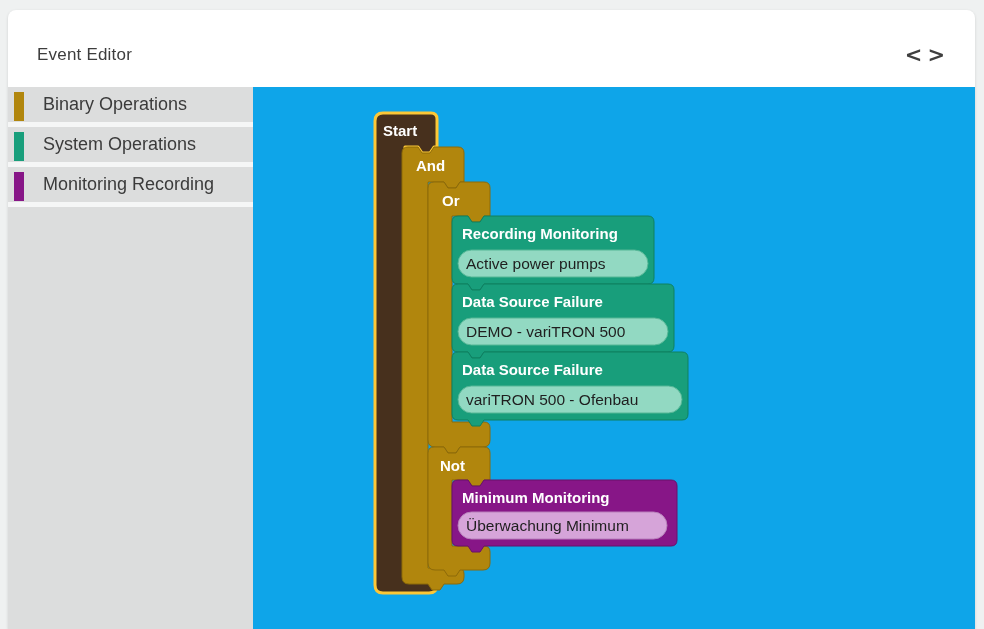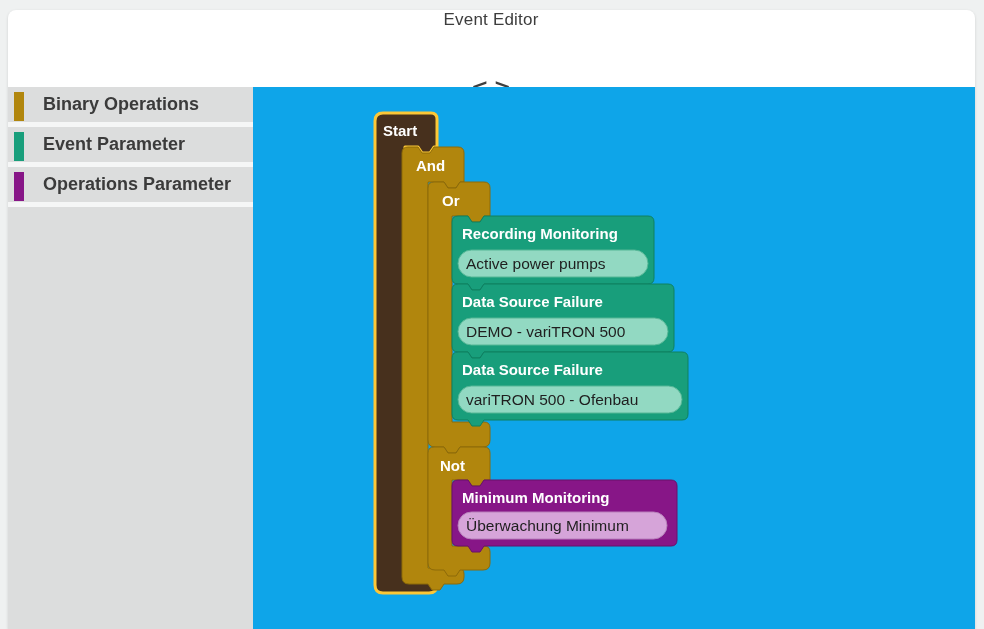--- a/index.html
+++ b/index.html
@@ -15,21 +15,20 @@
     background:#ffffff;
     border-radius:8px 8px 0 0;
     box-shadow:0 1px 3px rgba(0,0,0,0.14);
     overflow:hidden;
   }
   .card-header {
     height:90px;
     display:flex; align-items:center; justify-content:space-between;
     padding:0 30px 0 29px;
     border-bottom:1px solid #e2e2e2;
-    flex-direction:column;
   }
   .card-title {
     font-size:17px; color:#3d3d3d; letter-spacing:0.2px;
   }
   .code-toggle {
     display:flex; gap:5px; cursor:pointer;
     font-size:21px; font-weight:600; color:#3f3f3f;
     font-family:"DejaVu Sans", sans-serif;
     user-select:none;
   }
@@ -43,21 +42,21 @@
   .toolbox-item {
     height:40px; background:#dcdddd;
     border-bottom:5px solid #f5f6f6;
     display:flex; align-items:center;
     position:relative; cursor:pointer;
   }
   .toolbox-item .cat-bar {
     position:absolute; left:6px; top:5px; width:10px; height:29px;
   }
   .toolbox-item .cat-label {
-    margin-left:35px; font-size:18px; color:#3b3b3b;font-weight:bold;
+    margin-left:35px; font-size:18px; color:#3b3b3b;
   }
   .canvas {
     flex:1; background:#0ea5e9; position:relative;
   }
   .canvas svg { position:absolute; left:0; top:0; }
   svg text { font-family:"Liberation Sans", sans-serif; }
   .block-title { font-size:15px; font-weight:700; fill:#ffffff; }
   .op-label   { font-size:15px; font-weight:700; fill:#ffffff; }
   .field-text { font-size:15.5px; fill:#1f1f1f; }
   .blk { cursor:grab; }
@@ -77,25 +76,25 @@
 
   <div class="content">
 
     <div class="toolbox">
       <div class="toolbox-item">
         <span class="cat-bar" style="background: rgb(177, 134, 13);"></span>
         <span class="cat-label">Binary Operations</span>
       </div>
       <div class="toolbox-item">
         <span class="cat-bar" style="background: rgb(24, 158, 123);"></span>
-        <span class="cat-label">Event Parameter</span>
+        <span class="cat-label">System Operations</span>
       </div>
       <div class="toolbox-item">
         <span class="cat-bar" style="background: rgb(135, 22, 135);"></span>
-        <span class="cat-label">Operations Parameter</span>
+        <span class="cat-label">Monitoring Recording</span>
       </div>
     </div>
 
     <div class="canvas">
       <svg width="722" height="542" viewBox="0 0 722 542">
 
         <g class="blk">
           <path d="M130 26 H178 Q184 26 184 32 V60 H181 L177 66 H169 L165 60 H152 V482 H178 Q184 482 184 488 V498 Q184 506 176 506 H130 Q122 506 122 498 V34 Q122 26 130 26 Z" fill="#47301d" stroke="#fcc737" stroke-width="3" stroke-linejoin="round"></path>
           <text class="op-label" x="130" y="49">Start</text>
         </g>

